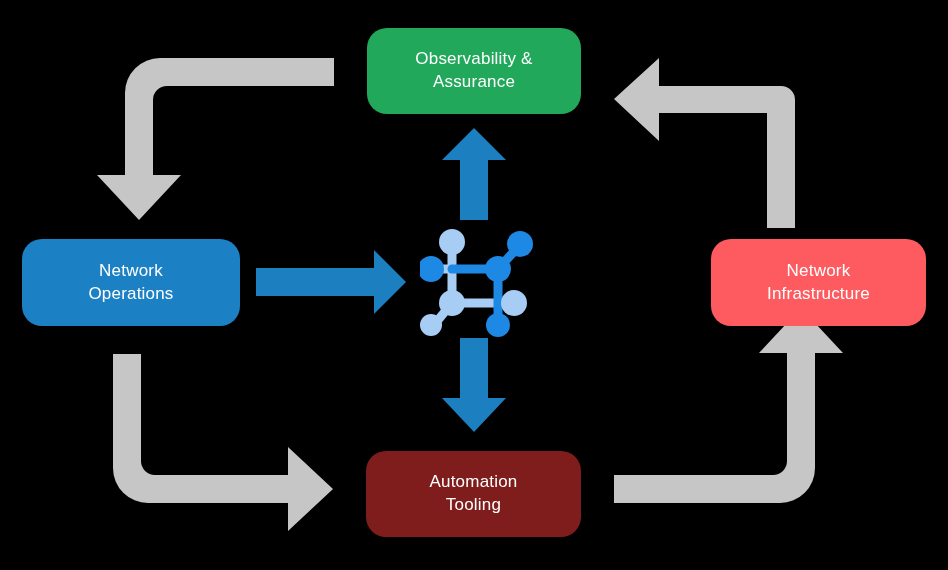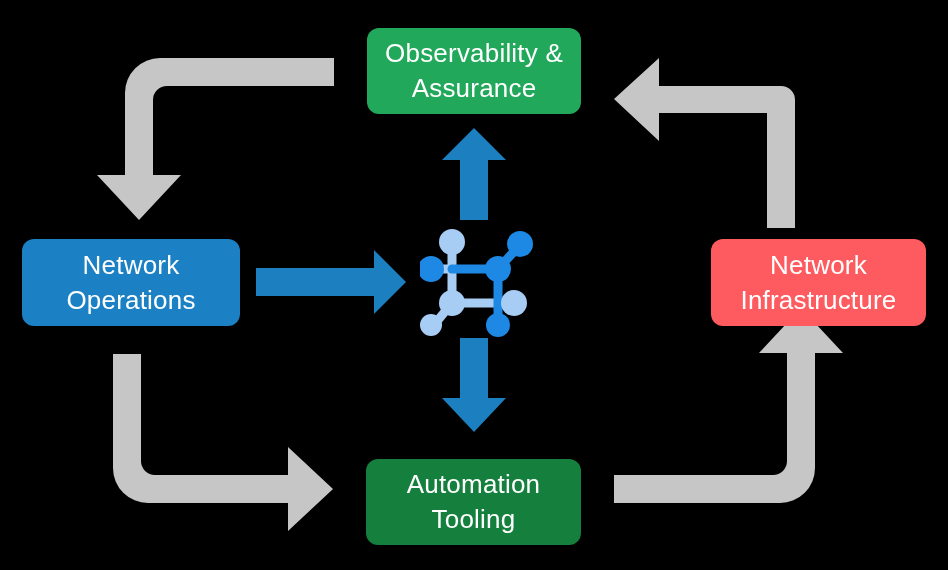--- a/index.html
+++ b/index.html
@@ -12,27 +12,27 @@
   }
   #canvas {
     position: relative;
     width: 948px;
     height: 570px;
     background: #000000;
     overflow: hidden;
   }
   .node-box {
     position: absolute;
-    border-radius: 12px;
+    border-radius: 20px;
     display: flex;
     align-items: center;
     justify-content: center;
     text-align: center;
     color: #ffffff;
-    font-size: 26px;
+    font-size: 17px;
     line-height: 1.33;
     font-weight: 400;
     letter-spacing: 0.2px;
     box-sizing: border-box;
     padding: 4px 8px;
     white-space: pre-line;
   }
   #box-observability {
     left: 367px;  top: 28px;  width: 214px; height: 86px;
     background: #21A85A;
@@ -40,22 +40,21 @@
   #box-network-operations {
     left: 22px;   top: 239px; width: 218px; height: 87px;
     background: #1B81C4;
   }
   #box-network-infrastructure {
     left: 711px;  top: 239px; width: 215px; height: 87px;
     background: #FD5B5F;
   }
   #box-automation-tooling {
     left: 366px;  top: 451px; width: 215px; height: 86px;
-    background: #15803d;
-    margin-top: 8px;
+    background: #7f1d1d;
   }
   .arrow-svg {
     position: absolute;
     left: 0; top: 0;
     width: 948px;
     height: 570px;
     overflow: visible;
     pointer-events: none;
   }
   .icon-svg {

